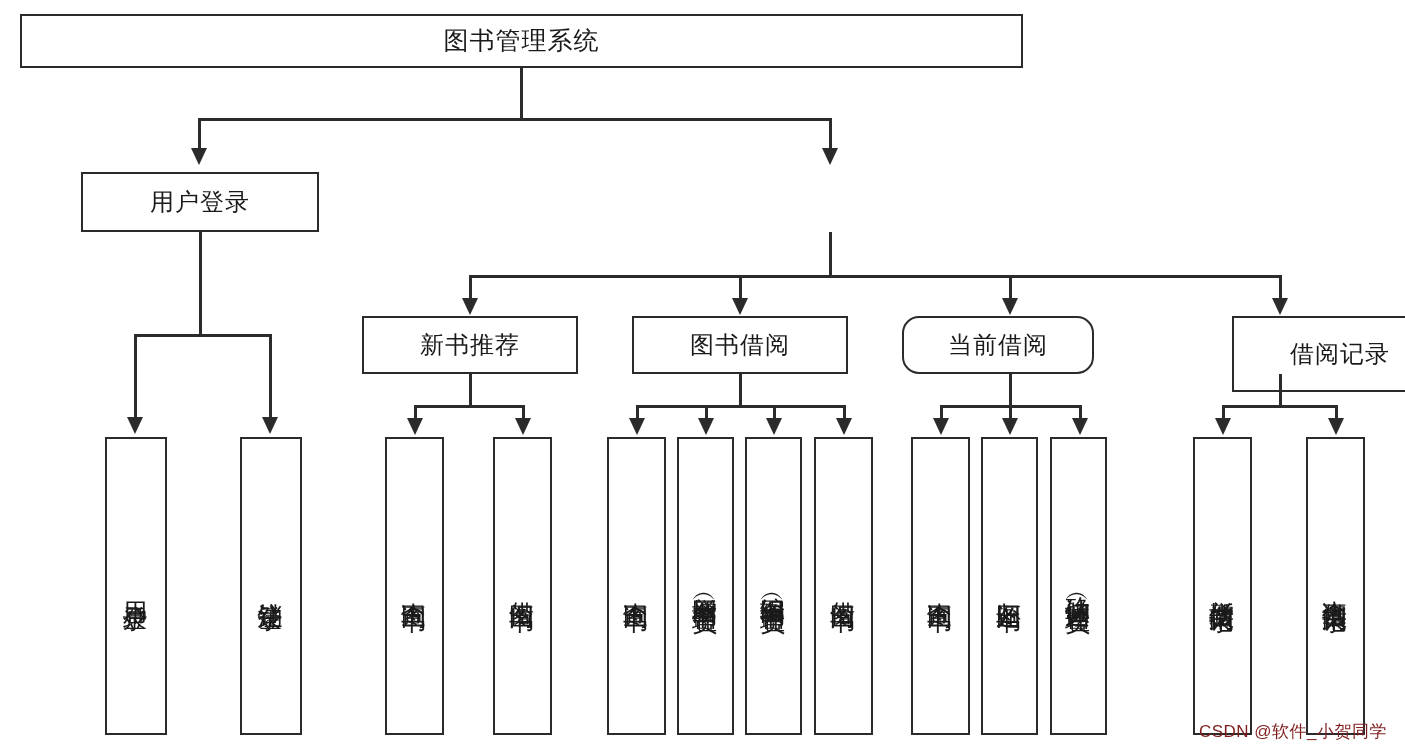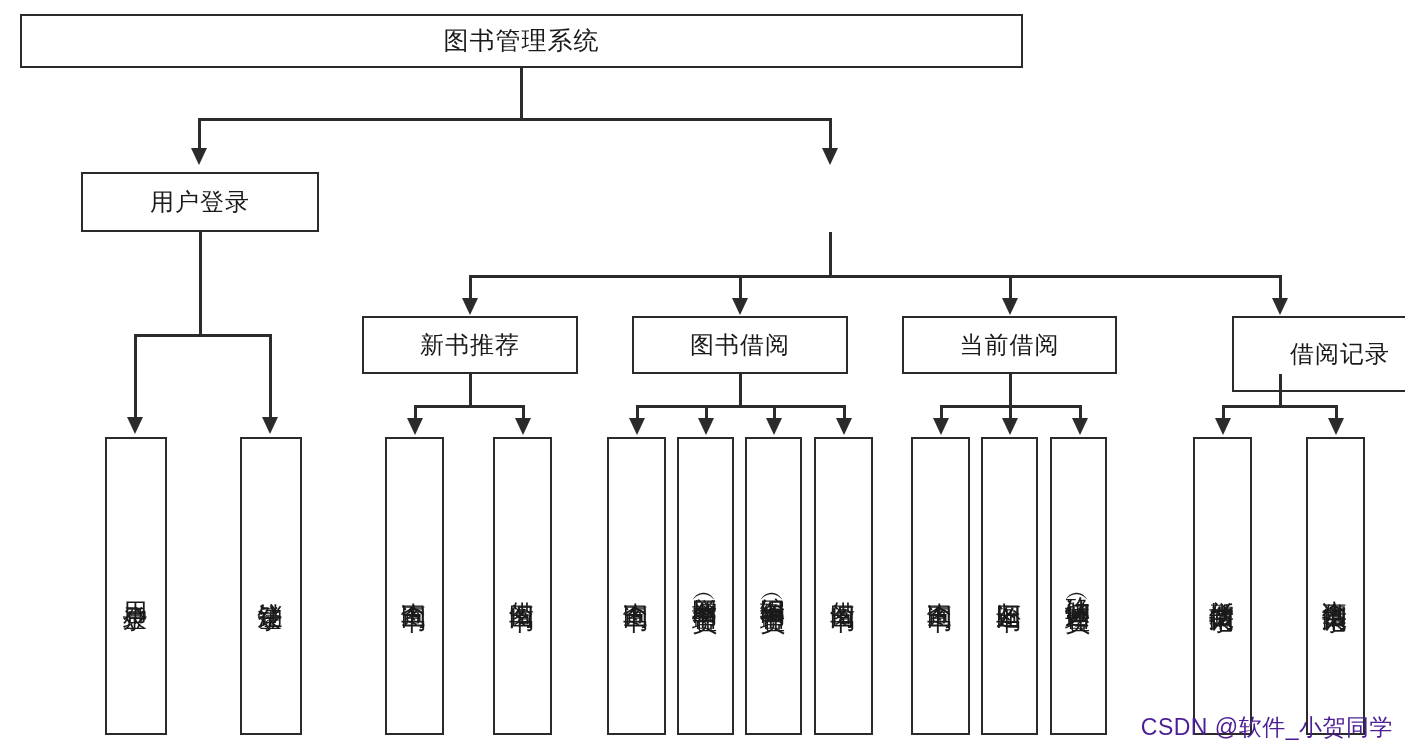--- a/index.html
+++ b/index.html
@@ -57,24 +57,24 @@
   .arrow {
     position: absolute;
     width: 0;
     height: 0;
     border-left: 8px solid transparent;
     border-right: 8px solid transparent;
     border-top: 17px solid #2b2b2b;
   }
   #watermark {
     position: absolute;
-    right: 12px;
+    right: 18px;
     bottom: 4px;
-    font-size: 23px;
-    color: #4c1d95;
+    font-size: 17px;
+    color: #7f1d1d;
     letter-spacing: 0.5px;
     white-space: nowrap;
     pointer-events: none;
   }
 </style>
 </head>
 <body>
 
 <div id="canvas">
 
@@ -112,21 +112,21 @@
   <div class="arrow" style="left:1002px; top:298px;"></div>
   <div class="edge v" style="left:1279px; top:275px; height:25px;"></div>
   <div class="arrow" style="left:1272px; top:298px;"></div>
 
   <div class="node horiz" style="left:632px; top:316px; width:216px; height:58px;">
     <span>图书借阅</span>
   </div>
   <div class="node horiz" style="left:362px; top:316px; width:216px; height:58px;">
     <span>新书推荐</span>
   </div>
-  <div class="node horiz" style="left:902px; top:316px; width:215px; height:58px;">
+  <div class="node horiz" style="left:902px; top:316px; width:192px; height:58px;border-radius:17px;">
     <span>当前借阅</span>
   </div>
   <div class="node horiz" style="left:1232px; top:316px; width:216px; height:76px;">
     <span>借阅记录</span>
   </div>
 
   <div class="edge v" style="left:469px; top:374px; height:33px;"></div>
   <div class="edge h" style="left:414px; top:405px; width:110px;"></div>
   <div class="edge v" style="left:414px; top:405px; height:14px;"></div>
   <div class="arrow" style="left:407px; top:418px;"></div>

